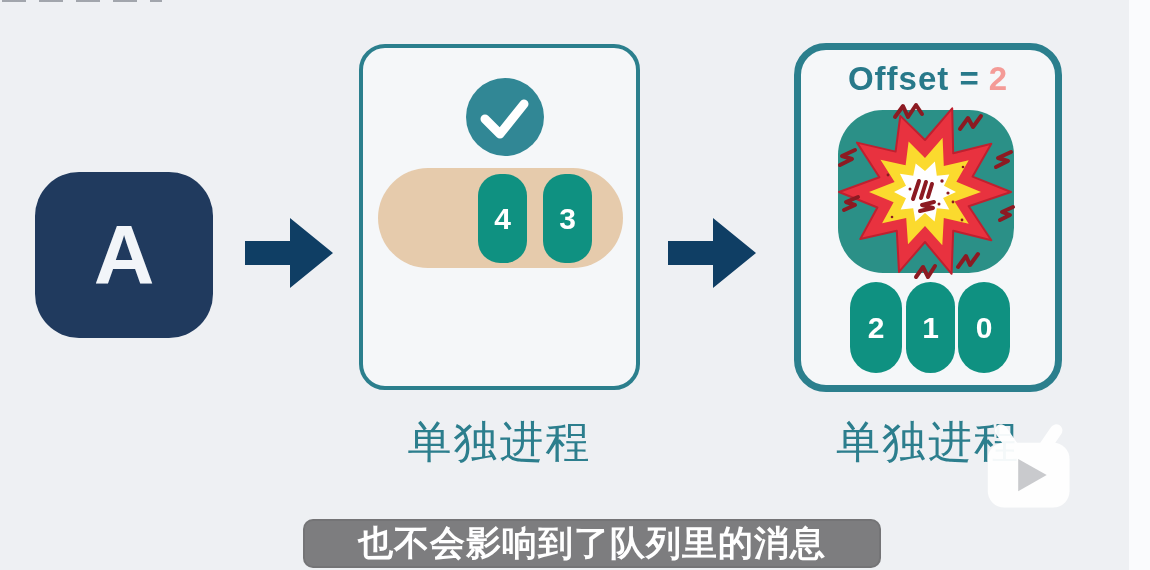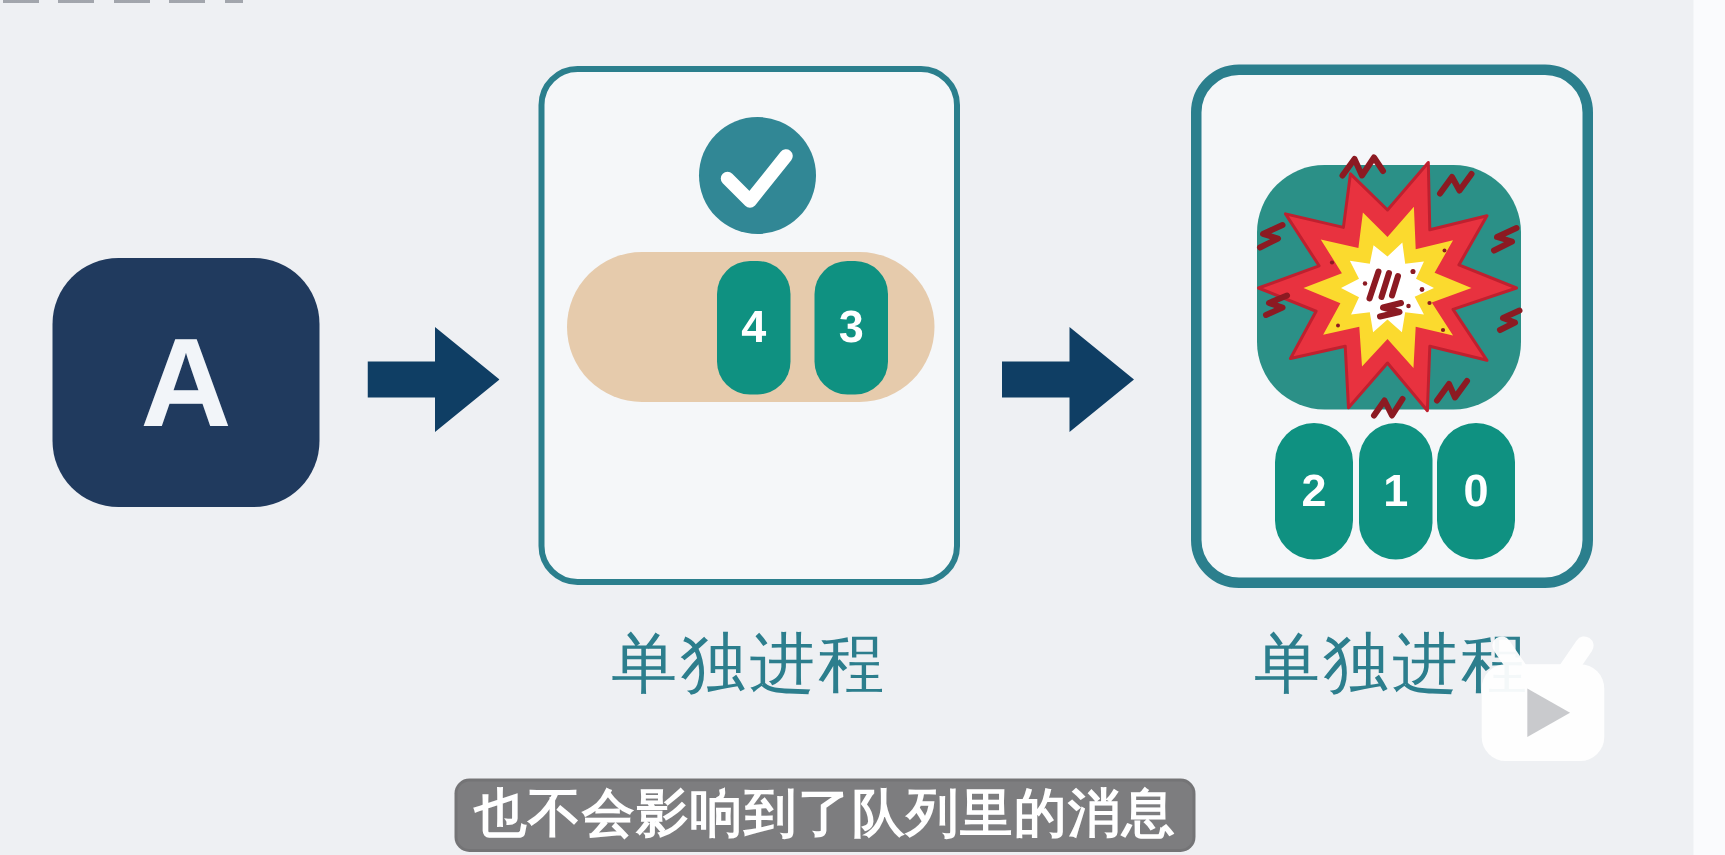--- a/index.html
+++ b/index.html
@@ -49,24 +49,24 @@
   }
   .offset-value{color:#f49b97;margin-left:9px;}
   .explosion{position:absolute;left:820px;top:95px;width:210px;height:195px;}
   .caption{
     position:absolute;text-align:center;color:#2c7e8d;font-weight:normal;
     font-size:44px;letter-spacing:2px;
   }
   #caption-mid{left:359px;top:413px;width:281px;}
   #caption-right{left:794px;top:413px;width:268px;}
   .subtitle{
-    position:absolute;left:303px;top:519px;width:494px;height:49px;
+    position:absolute;left:303px;top:519px;width:578px;height:49px;
     background:#7d7d7f;border-radius:10px;box-shadow:inset 0 0 0 2px rgba(0,0,0,0.07);
     color:#ffffff;font-weight:bold;font-size:35px;letter-spacing:1px;
-    display:flex;justify-content:center;white-space:nowrap;
+    display:flex;align-items:center;justify-content:center;white-space:nowrap;
   }
   .play-btn{position:absolute;left:984px;top:420px;width:95px;height:95px;z-index:5;cursor:pointer;}
 </style>
 </head>
 <body>
 
 <div class="canvas">
 
   <div class="edge-band"></div>
   <div class="top-dashes"></div>
@@ -91,20 +91,23 @@
   <div class="queue-track"></div>
   <div id="msg-4" class="msg-box">
     <span>4</span>
   </div>
   <div id="msg-3" class="msg-box">
     <span>3</span>
   </div>
   <div id="caption-mid" class="caption">单独进程</div>
 
   <div id="panel-right" class="panel"></div>
+  <div class="offset-line">
+    <span>Offset =</span><span class="offset-value">2</span>
+  </div>
 
   <svg class="explosion" viewBox="0 0 210 195">
     <rect x="18" y="15" width="176" height="163" rx="45" fill="#2b9087"></rect>
     <polygon fill="#e8323f" stroke="#bf202f" stroke-width="2" stroke-linejoin="round" points="191,97 152.6,81.6 171.3,48.8 133.2,58.2 132.2,13.3 105,45 80.3,20.9 75.6,56.6 37,47.6 59.4,82.2 19,97 57.4,112.5 40.3,144 76.8,135.8 79,176.9 105,147 131.6,178.8 133.2,135.8 171.3,145.2 148.7,111.2"></polygon>
     <polygon fill="#fbda2e" points="161,97 136.4,86.8 148.7,65.2 123.8,71.1 122.6,42.8 105,63 88.6,46.6 85.6,70.3 60.5,64.7 74.6,87.1 49,97 73.6,107.2 62.1,128.2 86.2,122.9 88,149.3 105,131 122.3,150.3 123.8,122.9 148.7,128.7 134.5,106.6"></polygon>
     <polygon fill="#ffffff" points="136,97 124,90.8 129.3,79.4 116.8,80.8 114.9,66.6 105,76 95.7,68.5 93.2,80.8 79.9,78.8 86,90.8 74,97 86,103.2 80.7,114.6 93.2,113.2 95.4,126.5 105,118 114.6,126.5 116.8,113.2 129.3,114.6 123.1,102.9"></polygon>
     <g fill="none" stroke="#8c1a22" stroke-width="4" stroke-linecap="round" stroke-linejoin="round">
       <path d="M75,22 l8,-11 l5,11 l8,-12 l6,9"></path>
       <path d="M140,34 l8,-11 l5,9 l8,-11"></path>
       <path d="M176,72 l12,-6 l-10,-3 l13,-6"></path>

